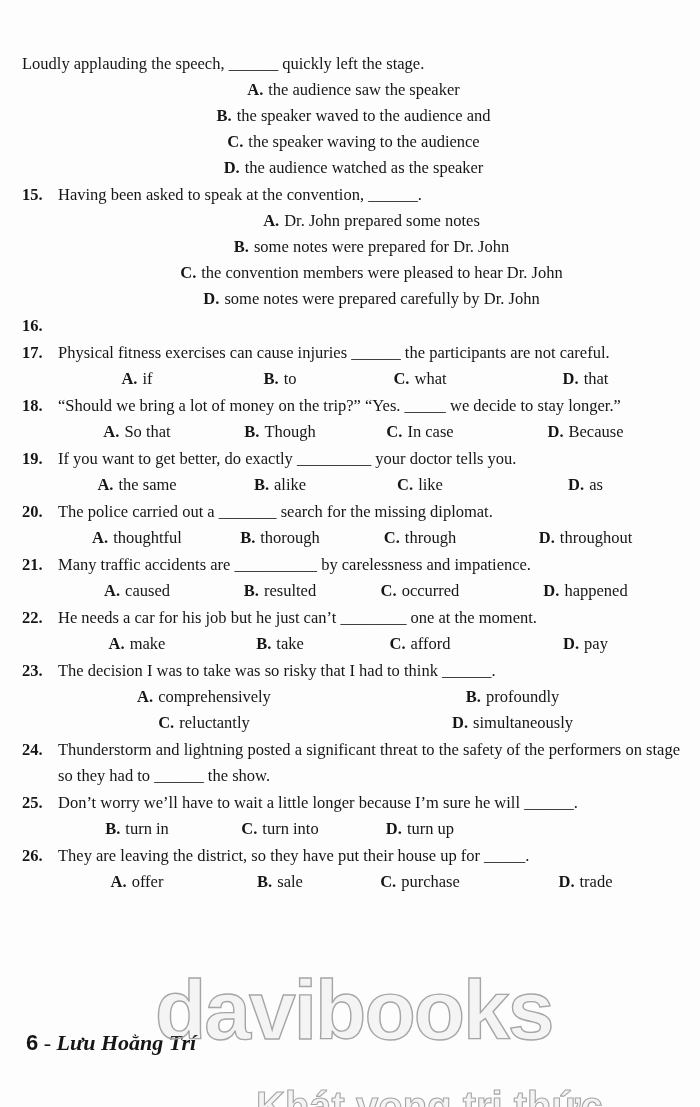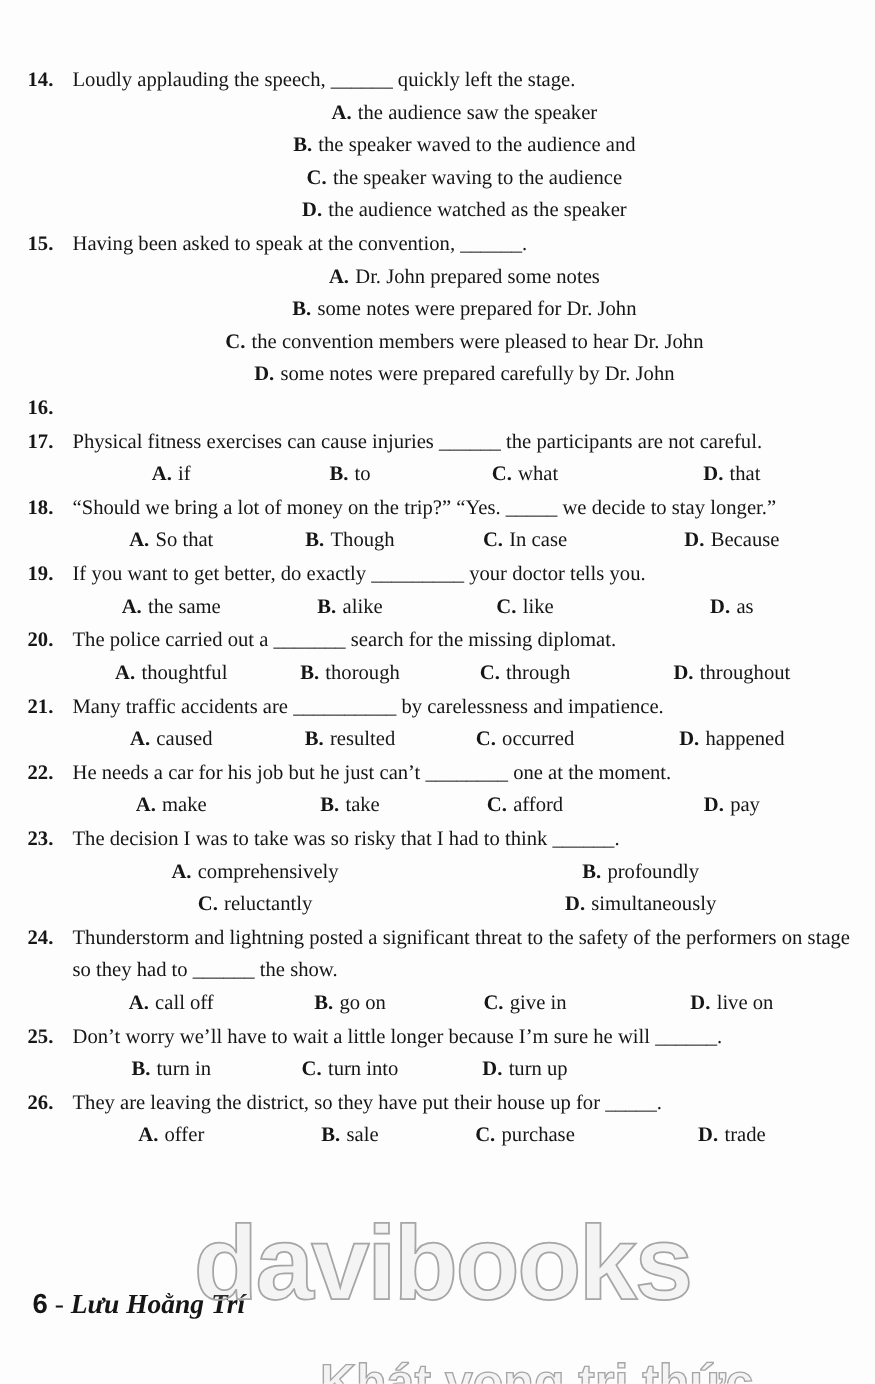--- a/index.html
+++ b/index.html
@@ -49,21 +49,20 @@
     -webkit-text-stroke:1.1px #a6a6a6;
   }
 </style>
 </head>
 <body>
 
 <div class="page">
 
   <div class="content" id="question-list">
       <div class="q">
-        <div class="qnum">14.</div>
         <div class="qbody">
           <div class="qtext">Loudly applauding the speech, ______ quickly left the stage.</div>
           <div class="opts opts-list">
             <div class="opt"><span class="opt-letter">A.</span><span class="opt-text">the audience saw the speaker</span></div>
             <div class="opt"><span class="opt-letter">B.</span><span class="opt-text">the speaker waved to the audience and</span></div>
             <div class="opt"><span class="opt-letter">C.</span><span class="opt-text">the speaker waving to the audience</span></div>
             <div class="opt"><span class="opt-letter">D.</span><span class="opt-text">the audience watched as the speaker</span></div>
           </div>
         </div>
       </div>
@@ -165,26 +164,20 @@
             <div class="opt"><span class="opt-letter">B.</span><span class="opt-text">profoundly</span></div>
             <div class="opt"><span class="opt-letter">C.</span><span class="opt-text">reluctantly</span></div>
             <div class="opt"><span class="opt-letter">D.</span><span class="opt-text">simultaneously</span></div>
           </div>
         </div>
       </div>
       <div class="q">
         <div class="qnum">24.</div>
         <div class="qbody">
           <div class="qtext">Thunderstorm and lightning posted a significant threat to the safety of the performers on stage so they had to ______ the show.</div>
-          <div class="opts opts-cols4">
-            <div class="opt"><span class="opt-letter">A.</span><span class="opt-text">call off</span></div>
-            <div class="opt"><span class="opt-letter">B.</span><span class="opt-text">go on</span></div>
-            <div class="opt"><span class="opt-letter">C.</span><span class="opt-text">give in</span></div>
-            <div class="opt"><span class="opt-letter">D.</span><span class="opt-text">live on</span></div>
-          </div>
         </div>
       </div>
       <div class="q">
         <div class="qnum">25.</div>
         <div class="qbody">
           <div class="qtext">Don’t worry we’ll have to wait a little longer because I’m sure he will ______.</div>
           <div class="opts opts-cols4">
             <div class="opt"><span class="opt-letter">B.</span><span class="opt-text">turn in</span></div>
             <div class="opt"><span class="opt-letter">C.</span><span class="opt-text">turn into</span></div>
             <div class="opt"><span class="opt-letter">D.</span><span class="opt-text">turn up</span></div>

